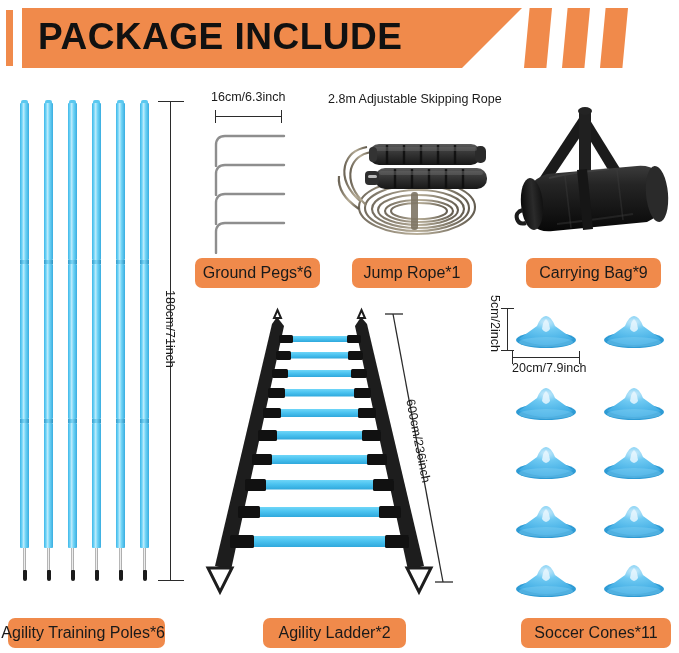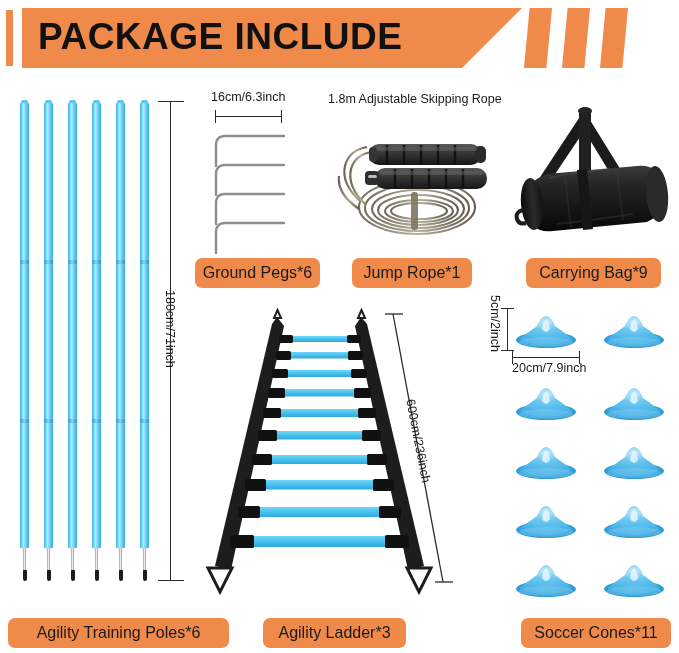--- a/index.html
+++ b/index.html
@@ -209,21 +209,21 @@
     <div class="pole-spike" style="top:448px; height:26px;"></div>
     <div class="pole-tip" style="top:470px;"></div>
   </div>
 
   <div class="dim-line" style="left:170px; top:101px; width:1.3px; height:480px;"></div>
   <div class="dim-line" style="left:158px; top:101px; width:26px; height:1.3px;"></div>
   <div class="dim-line" style="left:158px; top:580px; width:26px; height:1.3px;"></div>
   <div class="dim-text dim-vert" style="left:177px; top:290px;">180cm/71inch</div>
 </div>
 
-<div class="pill" style="left:8px; top:618px; width:221px;">
+<div class="pill" style="left:8px; top:618px; width:157px;justify-content:flex-end;">
   <span>Agility Training Poles*6</span>
 </div>
 
 <div style="position:absolute; left:190px; top:90px; width:130px; height:160px;">
 
   <div class="dim-text" style="left:21px; top:0px;">16cm/6.3inch</div>
   <div class="dim-line" style="left:25px; top:26px; width:67px; height:1.3px;"></div>
   <div class="dim-line" style="left:25px; top:20px; width:1.3px; height:13px;"></div>
   <div class="dim-line" style="left:91px; top:20px; width:1.3px; height:13px;"></div>
 
@@ -248,21 +248,21 @@
     </svg>
   </div>
 </div>
 
 <div class="pill" style="left:195px; top:258px; width:125px;">
   <span>Ground Pegs*6</span>
 </div>
 
 <div id="jumprope-group" style="left:325px; top:92px; width:175px; height:150px;">
 
-  <div class="dim-text" style="left:3px; top:0px;">1.8m Adjustable Skipping Rope</div>
+  <div class="dim-text" style="left:3px; top:0px;">2.8m Adjustable Skipping Rope</div>
 
   <svg width="175" height="140" viewBox="0 0 175 140" style="position:absolute; left:0; top:22px;">
     <defs>
       <linearGradient id="gHandle" x1="0" y1="0" x2="0" y2="1">
         <stop offset="0%" stop-color="#5a5a5a"></stop>
         <stop offset="35%" stop-color="#3a3a3a"></stop>
         <stop offset="100%" stop-color="#171717"></stop>
       </linearGradient>
       <linearGradient id="gRope" x1="0" y1="0" x2="1" y2="0">
         <stop offset="0%" stop-color="#6d6557"></stop>
@@ -430,21 +430,21 @@
 
     <line x1="198" y1="14" x2="248" y2="282" stroke="#2b2b2b" stroke-width="1.3"></line>
     <line x1="190" y1="14" x2="208" y2="14" stroke="#2b2b2b" stroke-width="1.3"></line>
     <line x1="240" y1="282" x2="258" y2="282" stroke="#2b2b2b" stroke-width="1.3"></line>
   </svg>
 
   <div class="dim-text" style="left:222px; top:98px; transform-origin:0 0; transform:rotate(79deg);">600cm/236inch</div>
 </div>
 
 <div class="pill" style="left:263px; top:618px; width:143px;">
-  <span>Agility Ladder*3</span>
+  <span>Agility Ladder*2</span>
 </div>
 
 <div style="position:absolute; left:490px; top:295px; width:189px; height:310px;">
 
   <div class="dim-line" style="left:17px; top:13px; width:1.3px; height:43px;"></div>
   <div class="dim-line" style="left:11px; top:13px; width:13px; height:1.3px;"></div>
   <div class="dim-line" style="left:11px; top:55px; width:13px; height:1.3px;"></div>
   <div class="dim-text dim-vert" style="left:12px; top:0px;">5cm/2inch</div>
 
   <div class="dim-line" style="left:22px; top:62px; width:68px; height:1.3px;"></div>

